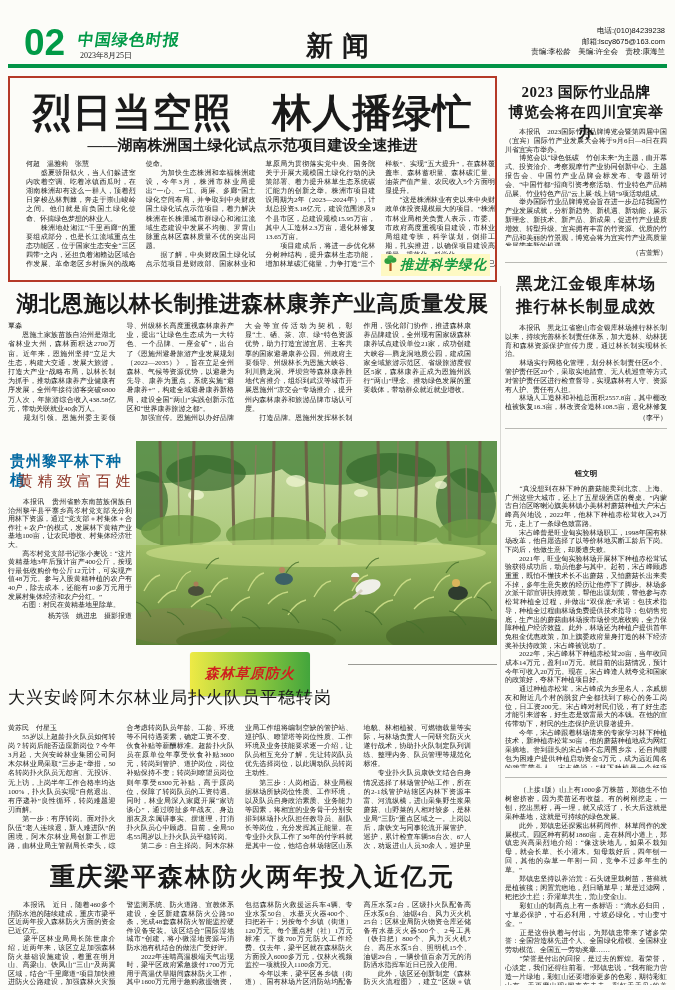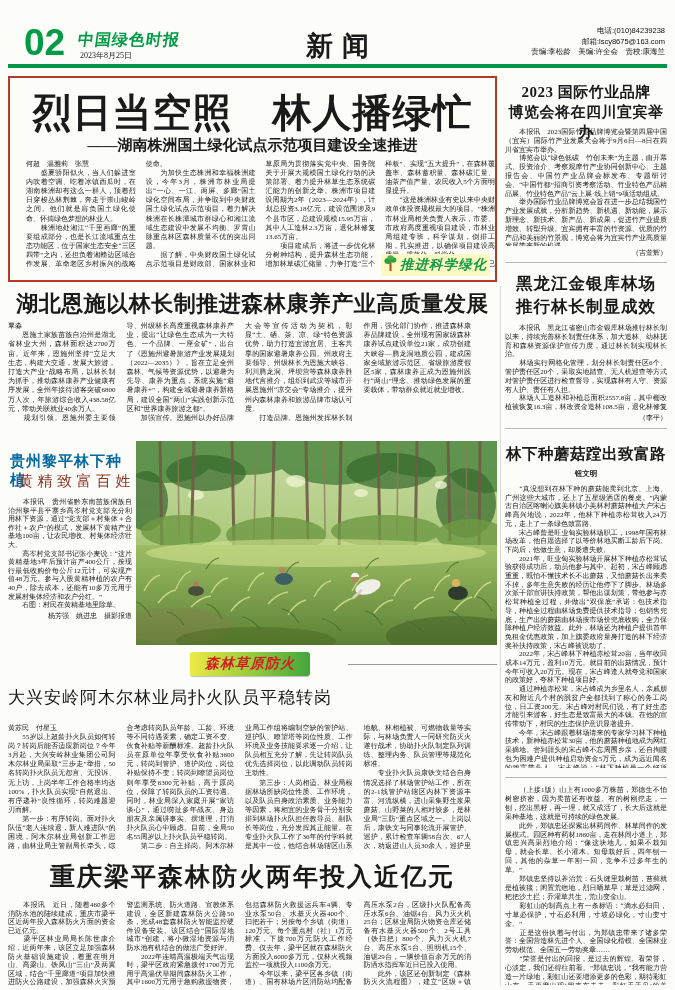--- a/index.html
+++ b/index.html
@@ -54,21 +54,21 @@
               column-fill:auto;font-size:7px;line-height:9.2px;}
 
   
   .gz-t1{left:10px;top:452px;width:122px;font-size:15px;font-weight:bold;color:#0369a1;letter-spacing:1px;}
   .gz-t2{left:10px;top:472px;width:122px;font-size:15px;font-weight:normal;color:#8d3526;letter-spacing:4.5px;margin-left:8px;}
   .gz-body{left:8px;top:498px;width:124px;height:112px;font-size:7px;line-height:8.6px;}
   .gz-credit{left:8px;top:611px;width:124px;text-align:right;font-size:7px;}
   .photo{left:136px;top:441px;width:361px;height:204px;overflow:hidden;background:#a8c77d;}
 
   
-  .fire-badge{left:190px;top:652px;padding:3px 15px;border-radius:3px;
+  .fire-badge{left:190px;top:652px;padding:13px 15px;border-radius:3px;
               background:linear-gradient(90deg,#eeea45,#8fc93f 55%,#43a53c);
               font-size:14px;font-weight:bold;font-style:italic;color:#cf1f1f;letter-spacing:1px;
               box-shadow:0 1px 1px rgba(0,0,0,.25);}
   .fire-rule{left:348px;top:664px;width:149px;height:1px;background:#9a9a94;}
   .fire-title{left:8px;top:686px;width:489px;text-align:left;font-size:17px;font-weight:normal;letter-spacing:1px;}
   .fire-body{left:8px;top:724px;width:463px;height:132px;column-count:4;column-gap:11px;
              column-fill:auto;font-size:7px;line-height:9.1px;}
 
   
   .cq-title{left:8px;top:860px;width:489px;text-align:center;font-size:25px;font-weight:bold;letter-spacing:2px;}
@@ -126,21 +126,20 @@
   <div class="abs rc h-div div1"></div>
 
   <div class="abs rc hl-title pre">黑龙江金银库林场
 推行林长制显成效</div>
   <div class="abs rc hl-body flow">　　本报讯　黑龙江省密山市金银库林场推行林长制以来，持续完善林长制责任体系，加大造林、幼林抚育和森林资源保护宣传力度，通过林长制实现林长治。
 　　林场实行网格化管理，划分林长制责任区6个、管护责任区20个，采取实地踏查、无人机巡查等方式对管护责任区进行检查督导，实现森林有人守、资源有人护、责任有人担。
 　　林场人工造林和补植总面积2557.8亩，其中棚改植被恢复16.3亩，林改资金造林108.5亩，退化林修复林冠下造林516亩，珍贵树种培育冠下造林399亩，其他补植1518亩，造林成活率超过95%，造林苗木检疫率达100%。</div>
   <div class="abs rc hl-sign">（李平）</div>
   <div class="abs rc h-div div2"></div>
 
-  <div class="abs rc mush-title">林下种蘑菇蹚出致富路</div>
   <div class="abs rc mush-byline">钮文明</div>
   <div class="abs rc mush-body flow">　　“真没想到在林下种的蘑菇能卖到北京、上海、广州这些大城市，还上了五星级酒店的餐桌。”内蒙古自治区喀喇沁旗美林镇小美林村蘑菇种植大户宋占峰高兴地说，2022年，他林下种植赤松茸收入24万元，走上了一条绿色致富路。
 　　宋占峰曾是旺业甸实验林场职工，1998年国有林场改革，他自愿选择了以等价林地买断工龄后下岗。下岗后，他做生意，却屡遭失败。
 　　2021年，旺业甸实验林场开展林下种植赤松茸试验获得成功后，动员他参与其中。起初，宋占峰顾虑重重，既怕不懂技术长不出蘑菇，又怕蘑菇长出来卖不掉，多年生意失败的经历让他停下了脚步。林场多次派干部宣讲扶持政策，帮他出谋划策，带他参与赤松茸种植全过程，并做出“双保底”承诺：包技术指导，种植全过程由林场免费提供技术指导；包销售兜底，生产出的蘑菇由林场按市场价兜底收购，全力保障种植户经济效益。此外，林场还为种植户提供首年免租金优惠政策，加上旗委政府量身打造的林下经济奖补扶持政策，宋占峰被说动了。
 　　2022年，宋占峰林下种植赤松茸20亩，当年收回成本14万元，盈利10万元。就目前的出菇情况，预计今年可收入20万元。现在，宋占峰逢人就夸党和国家的政策好，夸林下种植项目好。
 　　通过种植赤松茸，宋占峰成为乡里名人，亲戚朋友和附近几个村的脱贫户全都找到了称心的务工岗位，日工资200元。宋占峰对村民们说，有了好生态才能引来游客，好生态是致富最大的本钱。在他的宣传带动下，村民的生态保护意识显著提升。
 　　今年，宋占峰跟着林场请来的专家学习林下种植技术，新种植赤松茸30亩，他的蘑菇种植地成为网红采摘地。尝到甜头的宋占峰不忘周围乡亲，还自掏腰包为困难户提供种植启动资金5万元，成为远近闻名的致富带头人。宋占峰说：“林下种植是一个好项目，希望更多的人通过林下种植走上致富路。”</div>
   <div class="abs rc h-div div3"></div>
 
   <div class="abs rc cont-body flow">　　（上接1版）山上有1000多万株苗，郑德生不怕树密挤密，因为卖苗还有收益。有的树刚挖走，一刨，挖出黑籽，再一埋，就又成活了，长大后这就是采种基地，这就是可持续的绿色发展。

